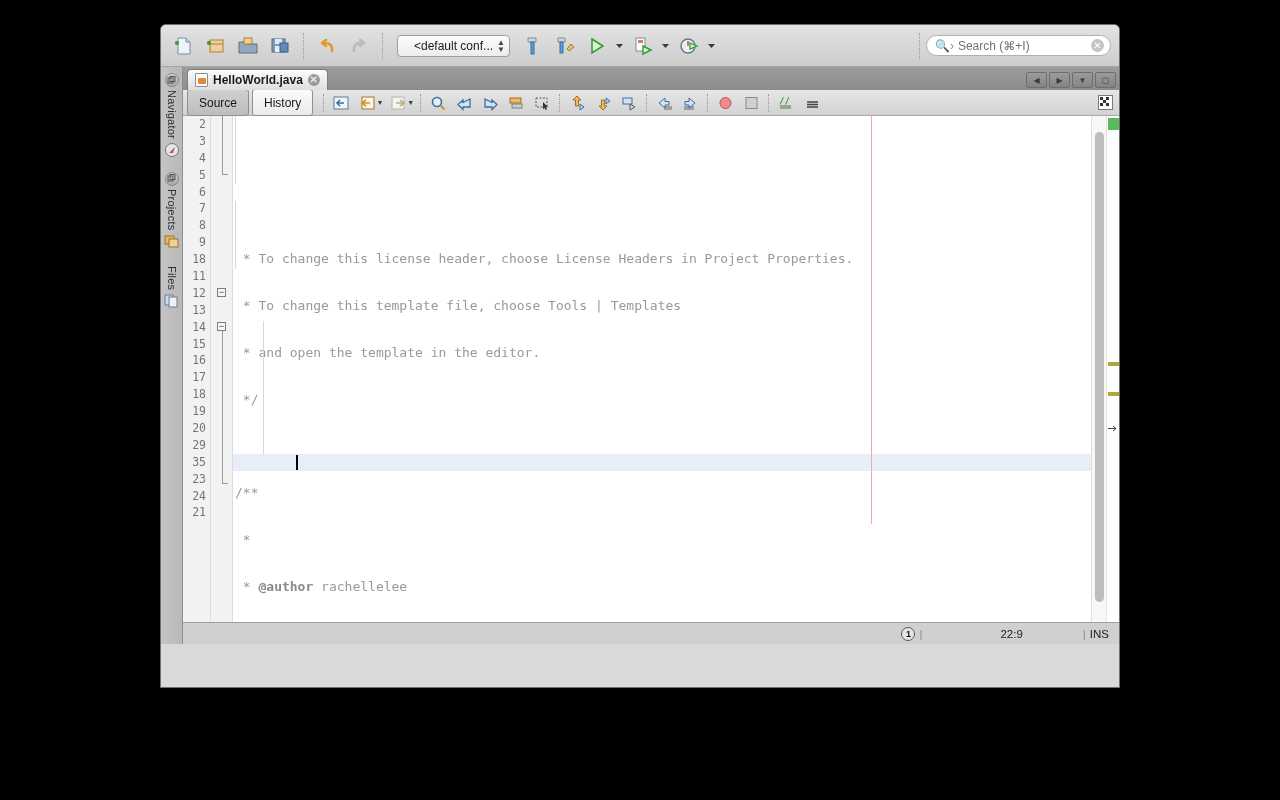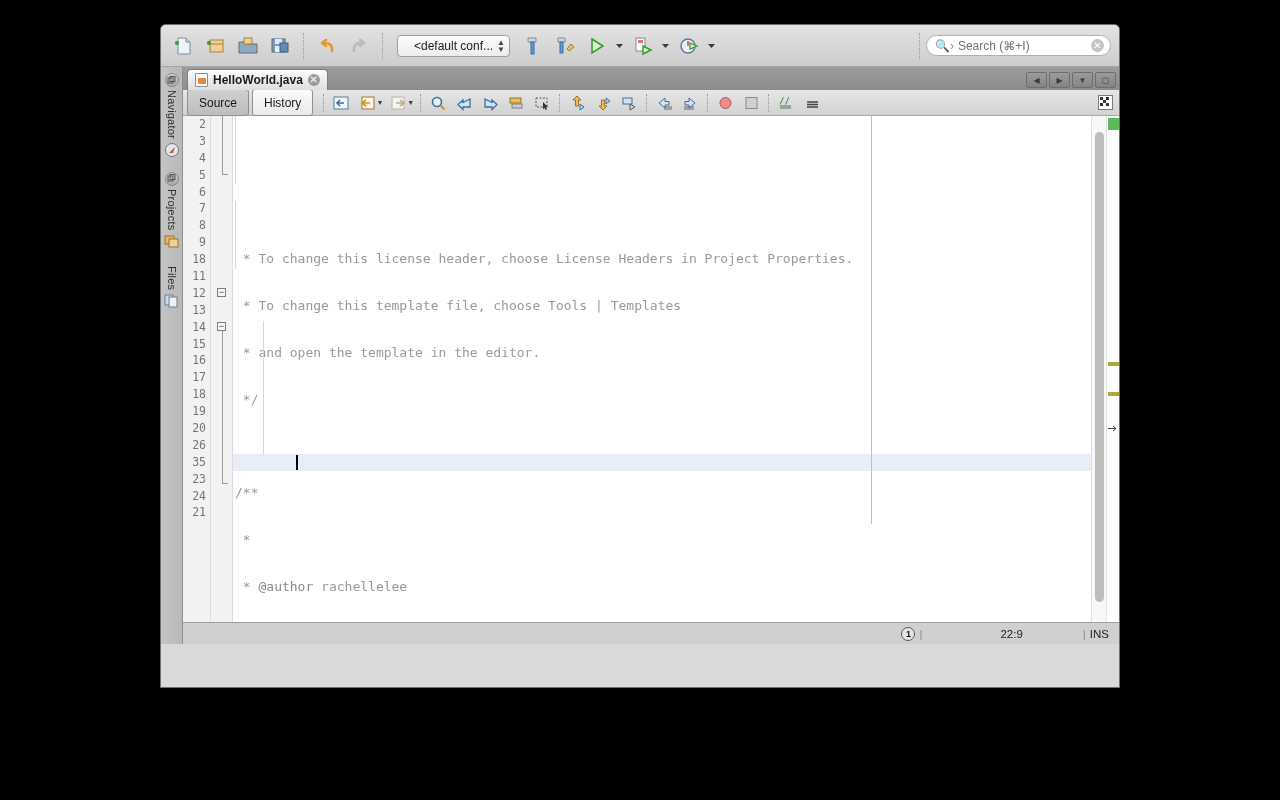--- a/index.html
+++ b/index.html
@@ -188,21 +188,21 @@
   }
   .code-area {
     flex: 1; position: relative;
     font-family: "DejaVu Sans Mono", monospace; font-size: 13px;
     color: #000; white-space: pre; overflow: hidden;
   }
   .ln { height: 16.9px; line-height: 16.9px; padding-left: 2px; }
   .gutter-num .ln { padding-left: 0; }
 
   .cmt { color: #999; }
-  .cmt b { color: #8a8a8a; font-weight: normal; }
+  .cmt b { color: #8a8a8a; font-weight: bold; }
 
   .curline {
     position: absolute; left: 0; right: 0; height: 17px;
     background: #e8eef7;
   }
   .caret {
     position: absolute; width: 1.5px; height: 15px; background: #000;
   }
   .margin-line {
     position: absolute; width: 1px; background: #f3a7a7;
@@ -555,21 +555,21 @@
             <div class="ln">11</div>
             <div class="ln">12</div>
             <div class="ln">13</div>
             <div class="ln">14</div>
             <div class="ln">15</div>
             <div class="ln">16</div>
             <div class="ln">17</div>
             <div class="ln">18</div>
             <div class="ln">19</div>
             <div class="ln">20</div>
-            <div class="ln">26</div>
+            <div class="ln">29</div>
             <div class="ln">35</div>
             <div class="ln">23</div>
             <div class="ln">24</div>
             <div class="ln">21</div>
           </div>
         <div class="gutter-fold">
           <div class="foldline" style="left:11px; top:0px; height:58px;"></div>
           <div class="foldcap" style="left:11px; top:58px; width:6px;"></div>
           <div class="foldbox" style="left:6px; top:172px;">−</div>
           <div class="foldbox" style="left:6px; top:206px;">−</div>

